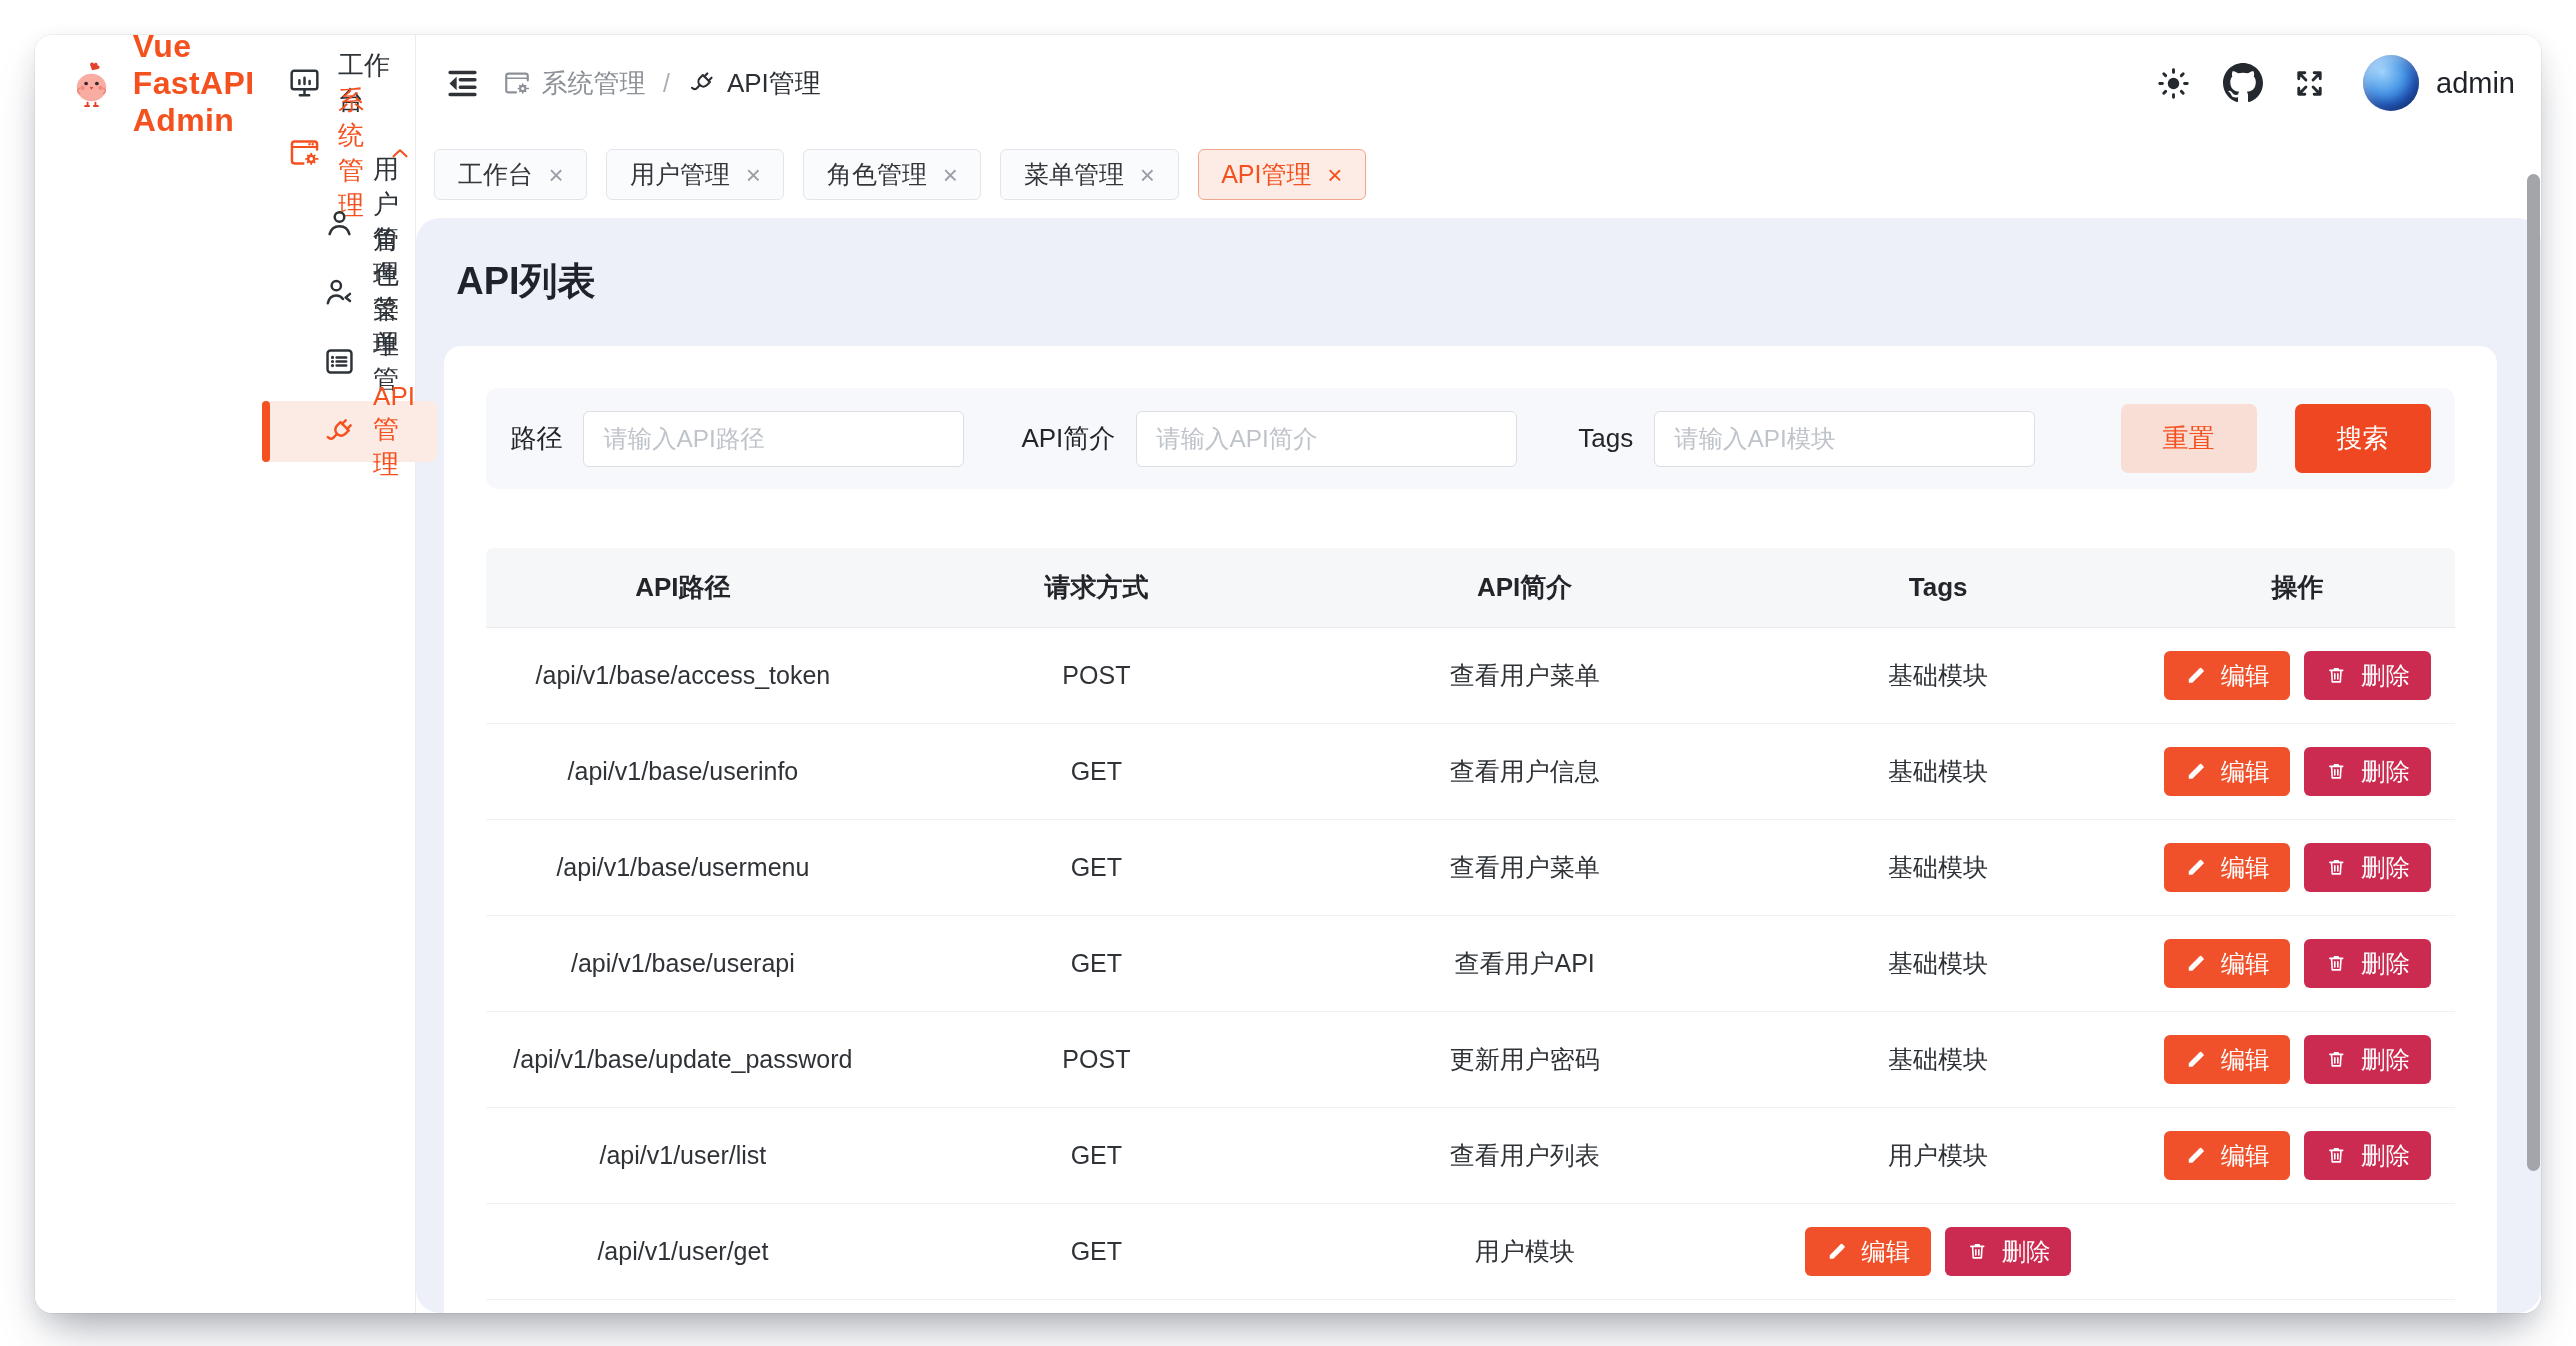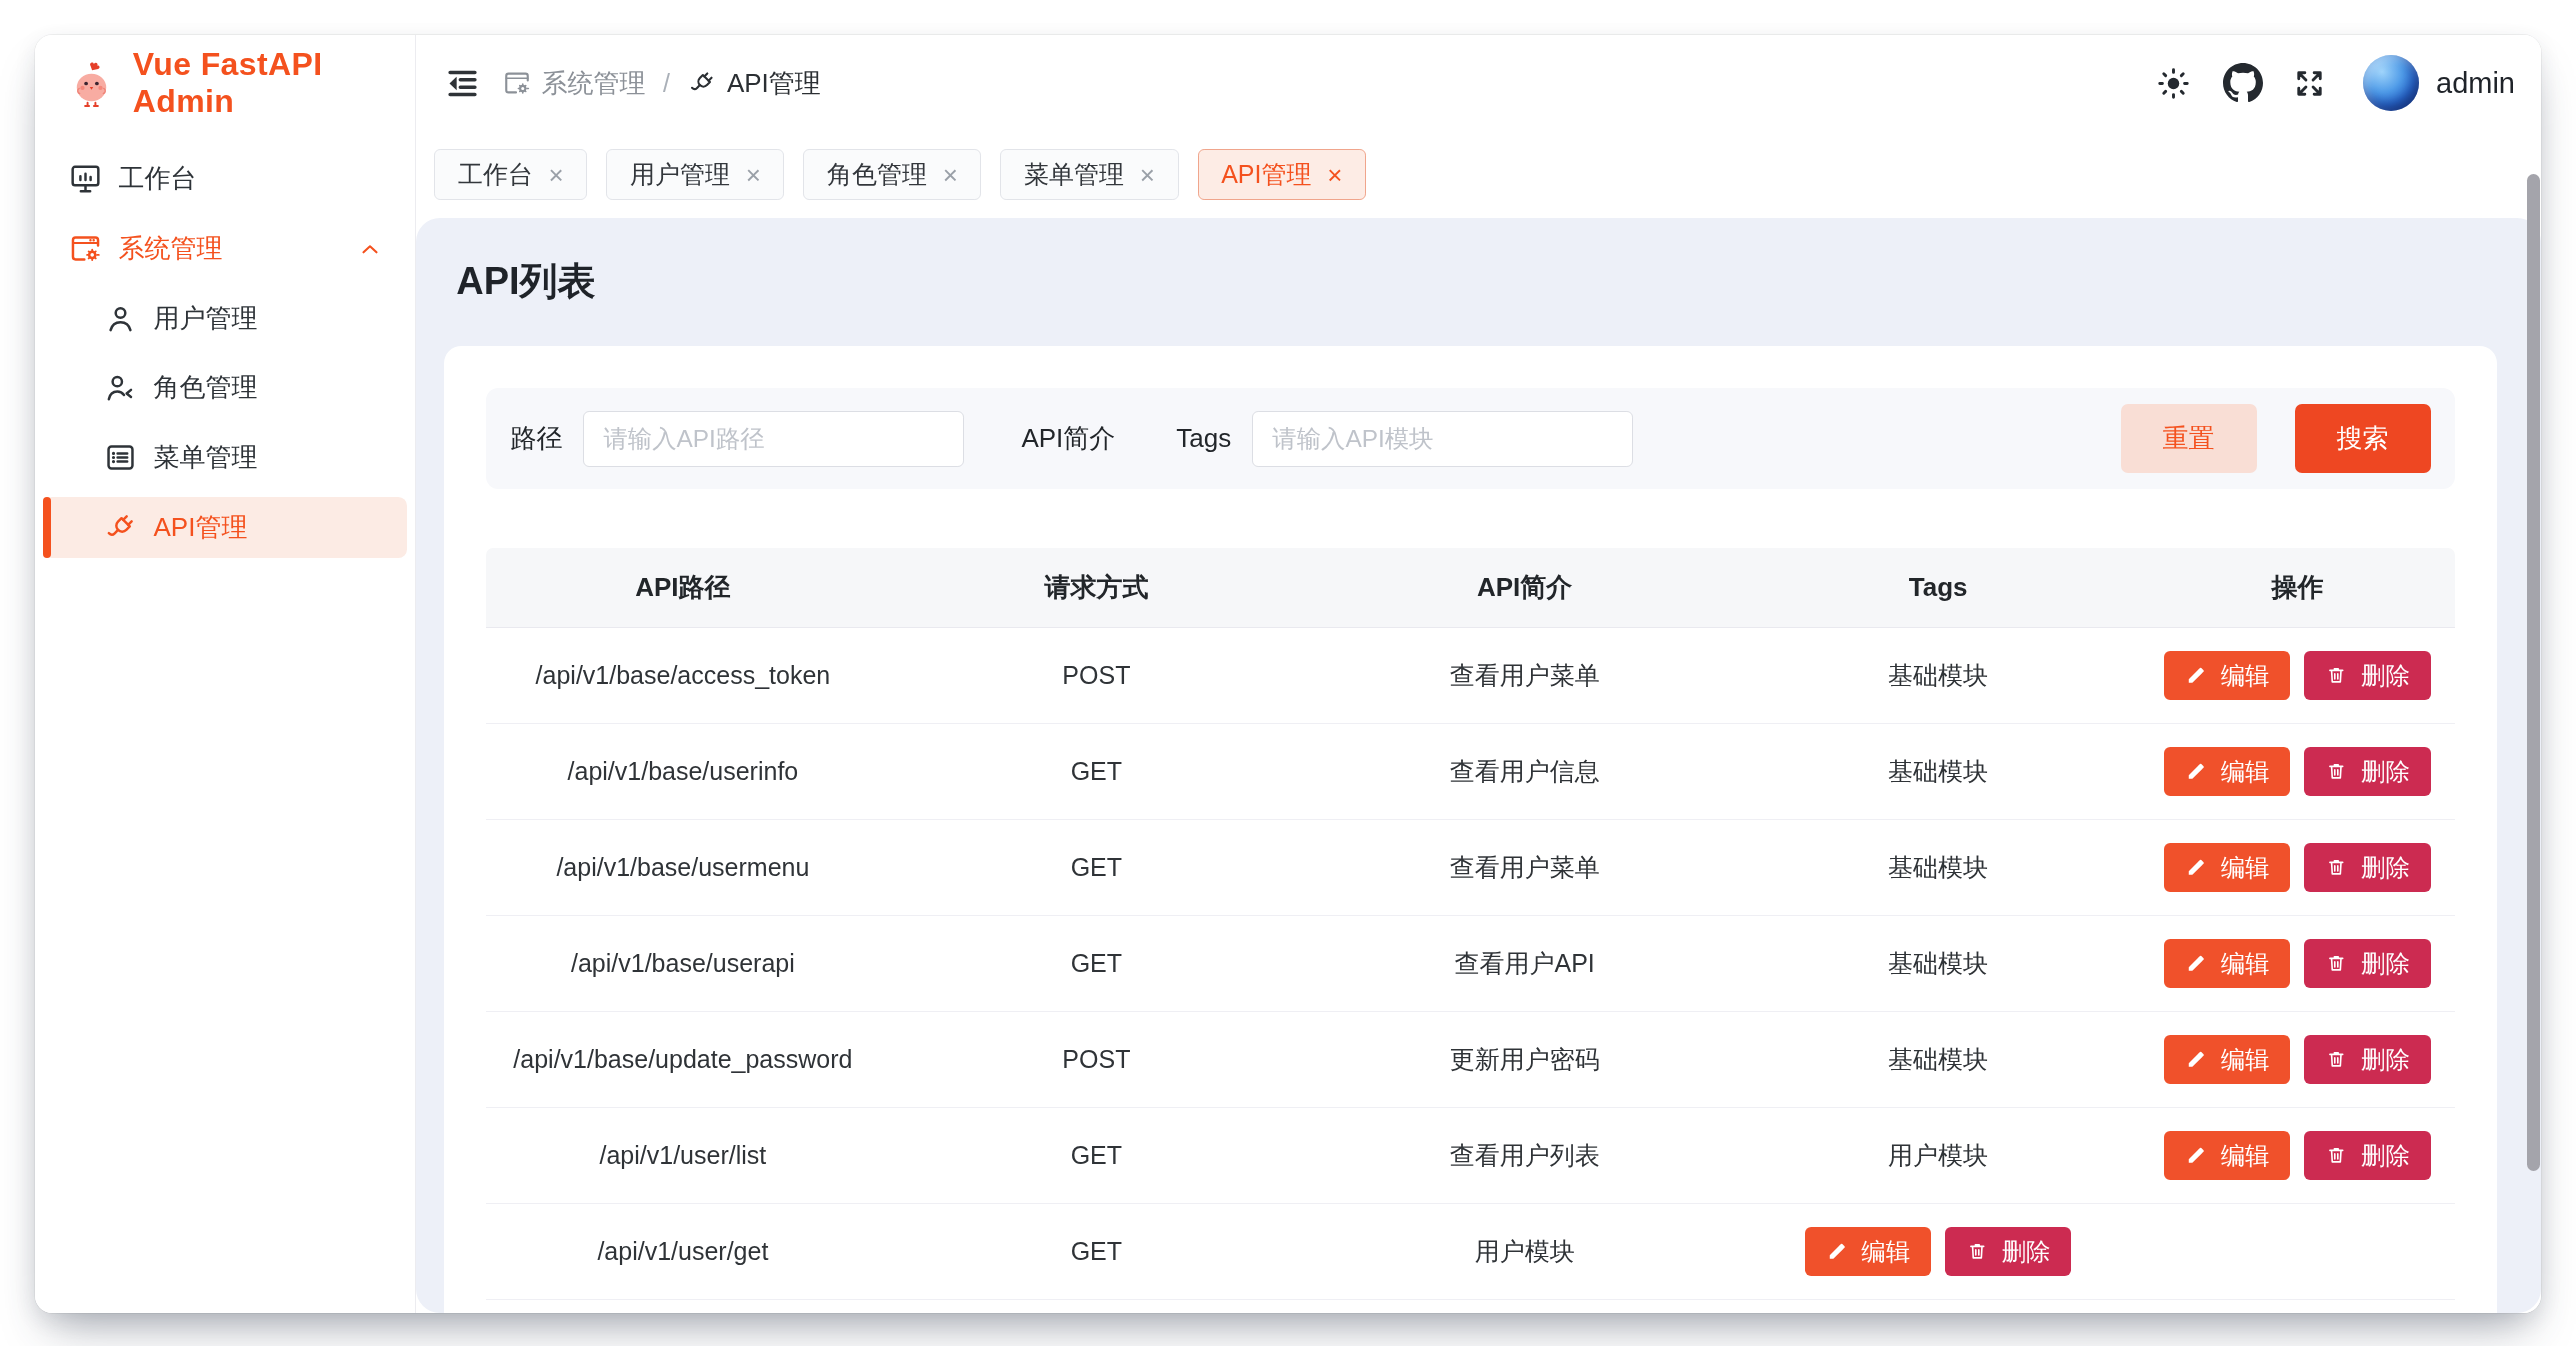--- a/index.html
+++ b/index.html
@@ -7,21 +7,21 @@
     font-family:"Liberation Sans","DejaVu Sans",sans-serif; color:#2f3337; }
   svg { display:block; }
   .stroke-ic { fill:none; stroke:currentColor; stroke-width:1.7; stroke-linecap:round; stroke-linejoin:round; }
 
   
   .app { position:absolute; left:35px; top:35px; width:2506px; height:1278px;
     background:#fff; border-radius:17.4px; overflow:hidden; display:flex;
     box-shadow:0 0 0 0.9px rgba(0,0,0,.05), 0 26px 48px -15.7px rgba(40,50,70,.40), 0 7px 21px rgba(40,50,70,.10); }
 
   
-  .sidebar { width:381px; flex:0 0 381px; background:#fff; border-right:1.7px solid #ececf0; display:flex; flex-direction:column; }
+  .sidebar { width:381px; flex:0 0 381px; background:#fff; border-right:1.7px solid #ececf0; display:flex; flex-direction:row; }
   .logo-row { height:96px; display:flex; align-items:center; padding-left:31px; gap:15.7px; }
   .brand-title { font-size:32px; font-weight:bold; color:#f4511e; letter-spacing:0.4px; }
   .menu { padding-top:17.4px; display:flex; flex-direction:column; gap:8.7px; }
   .menu-item { position:relative; height:61px; margin:0 7.8px; border-radius:8.7px; display:flex; align-items:center;
     padding-left:25px; padding-right:22.6px; gap:15.7px; font-size:26px; color:#2e3338; cursor:pointer; }
   .menu-item .mi-icon { width:35px; height:35px; flex:0 0 35px; }
   .menu-item.sub { padding-left:60px; }
   .menu-item.primary-colored { color:#f4511e; }
   .menu-item .chev { margin-left:auto; width:30px; height:30px; color:#f4511e; }
   .menu-item.active { background:#fcebe4; color:#f4511e; }
@@ -287,20 +287,21 @@
 
       <div class="card">
 
         <div class="filterbar">
           <div class="f-group">
             <span class="f-label">路径</span>
             <input class="f-input" placeholder="请输入API路径" style="">
           </div>
           <div class="f-group gap1">
             <span class="f-label">API简介</span>
+            <input class="f-input" placeholder="请输入API简介" style="">
           </div>
           <div class="f-group gap2">
             <span class="f-label">Tags</span>
             <input class="f-input" placeholder="请输入API模块" style="">
           </div>
           <div class="f-btns">
             <button class="btn btn-sm btn-reset">重置</button>
             <button class="btn btn-sm btn-search">搜索</button>
           </div>
         </div>

